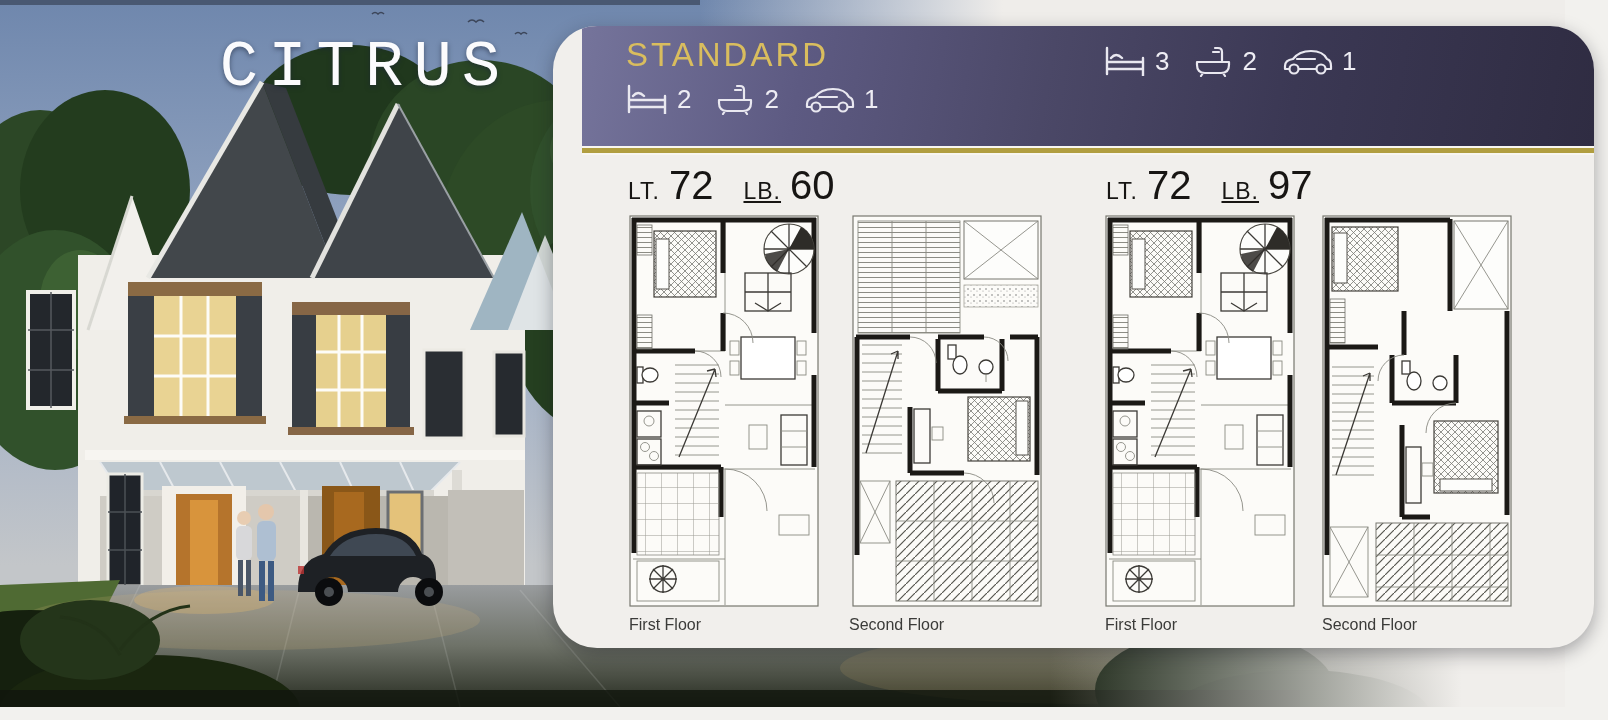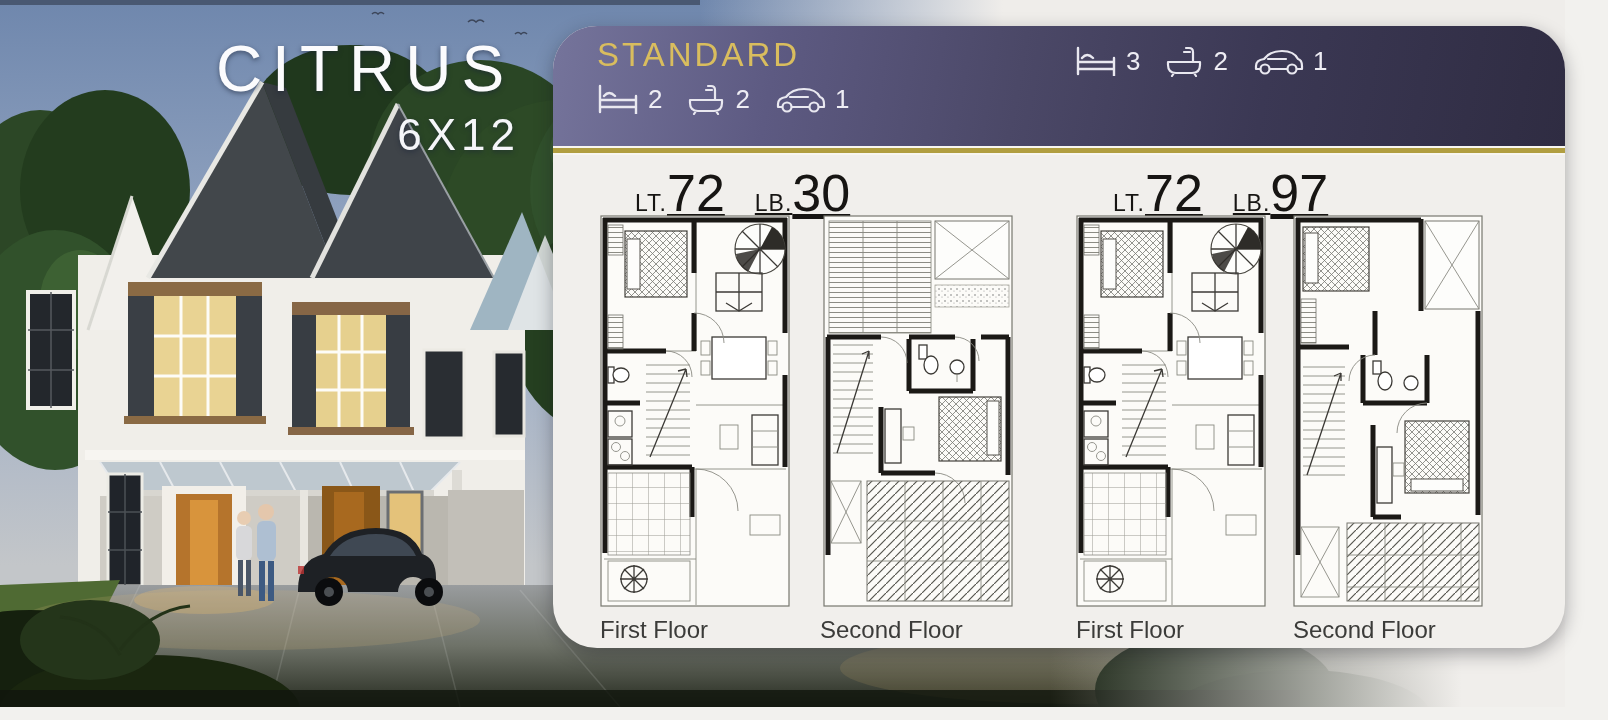--- a/index.html
+++ b/index.html
@@ -4,53 +4,53 @@
 <style>
   html,body{margin:0;padding:0;background:#e9e8e4;}
   .page{position:relative;width:1608px;height:720px;background:#f2f1ee;overflow:hidden;
         font-family:"Liberation Sans",sans-serif;}
 
   
   .photo{position:absolute;left:0;top:0;width:1565px;height:707px;}
   .photo svg{display:block}
   .hero-title{position:absolute;left:170px;top:32px;width:390px;text-align:center;
       font-size:64px;color:#fbfbfd;letter-spacing:10px;
-      text-shadow:0 2px 5px rgba(25,35,55,.55);}
+      text-shadow:0 2px 5px rgba(25,35,55,.55);font-family:Liberation Mono, monospace;}
   .hero-sub{position:absolute;left:170px;top:110px;width:350px;text-align:right;
       font-size:44px;color:#f5f6f9;letter-spacing:5px;
       text-shadow:0 2px 5px rgba(25,35,55,.55);}
 
   
   .card{position:absolute;left:553px;top:26px;width:1012px;height:622px;
         border-radius:44px;background:#f1efec;overflow:hidden;
-        box-shadow:0 6px 18px rgba(20,20,30,.35);}
+        box-shadow:0 6px 18px rgba(20,20,30,.35);padding-left:29px;}
   .band{position:relative;height:120px;
         background:linear-gradient(100deg,#75749b 0%,#5d5a82 22%,#4b4867 46%,#3b3854 70%,#2f2c42 100%);}
   .rule{height:5px;background:#b19e40;border-top:2px solid #f8f6f0;border-bottom:2px solid #f8f6f0;}
   .vcol{position:absolute;top:10px;}
   .vcol.std{left:44px}
   .vcol.dlx{left:522px}
   .vname{font-size:33px;letter-spacing:3px;color:#d9bd5e;}
   .feats{display:flex;align-items:center;margin-top:9px;}
   .feat{display:flex;align-items:center;margin-right:24px;}
   .feat svg{margin-right:9px;display:block}
   .fcount{font-size:26px;color:#eeedf4;}
 
   .cbody{position:relative;height:493px;}
   .arealine{position:absolute;top:8px;display:flex;align-items:baseline;color:#171513;}
   .arealine.std{left:46px}
   .arealine.dlx{left:524px}
-  .al-label{font-size:23px;letter-spacing:1px;margin-left:36px;}
-  .al-value{font-size:52px;text-decoration:underline;}
+  .al-label{font-size:23px;letter-spacing:1px;}
+  .al-value{font-size:40px;margin-left:9px;}
   .al-label.second{margin-left:30px;text-decoration:underline;}
 
   .plan{position:absolute;top:60px;width:190px;height:392px;}
   .plan svg{display:block;width:190px;height:392px;}
   .plan.p1{left:47px}.plan.p2{left:270px}.plan.p3{left:523px}.plan.p4{left:740px}
-  .flabel{position:absolute;top:461px;font-size:24px;color:#3b3b39;}
+  .flabel{position:absolute;top:461px;font-size:16px;color:#3b3b39;}
   .flabel.f1{left:47px}.flabel.f2{left:267px}.flabel.f3{left:523px}.flabel.f4{left:740px}
 
   
   .pw{stroke:#1b1916;stroke-width:5;}
   .pm{stroke:#3c3a36;stroke-width:1.3;}
   .pt{stroke:#8a8a82;stroke-width:.9;}
 </style>
 </head>
 <body>
 
@@ -197,21 +197,20 @@
       <path d="M120 650q30 -40 70 -44 M120 655q-20 -35 -60 -38" stroke="#223218" stroke-width="3" fill="none"></path>
       <ellipse cx="1215" cy="690" rx="120" ry="60" fill="#182313"></ellipse>
       <ellipse cx="1300" cy="715" rx="130" ry="45" fill="#141e10"></ellipse>
       <rect x="0" y="690" width="1300" height="17" fill="#10150c" opacity=".8"></rect>
 
       <rect x="700" y="0" width="865" height="80" fill="url(#fadeR)"></rect>
       <rect x="1050" y="560" width="515" height="147" fill="url(#fadeR2)"></rect>
     </svg>
 
     <div class="hero-title">CITRUS</div>
-    <div class="hero-sub">6X12</div>
   </div>
 
   <div class="card">
 
     <div class="band">
 
       <div class="vcol std">
         <div class="vname">STANDARD</div>
         <div class="feats">
           <div class="feat">
@@ -264,21 +263,21 @@
     </div>
 
     <div class="rule"></div>
 
     <div class="cbody">
 
       <div class="arealine std">
         <span class="al-label">LT.</span>
         <span class="al-value">72</span>
         <span class="al-label second">LB.</span>
-        <span class="al-value">30</span>
+        <span class="al-value">60</span>
       </div>
       <div class="arealine dlx">
         <span class="al-label">LT.</span>
         <span class="al-value">72</span>
         <span class="al-label second">LB.</span>
         <span class="al-value">97</span>
       </div>
 
       <div class="plan p1">
         <svg viewBox="0 0 190 392">

